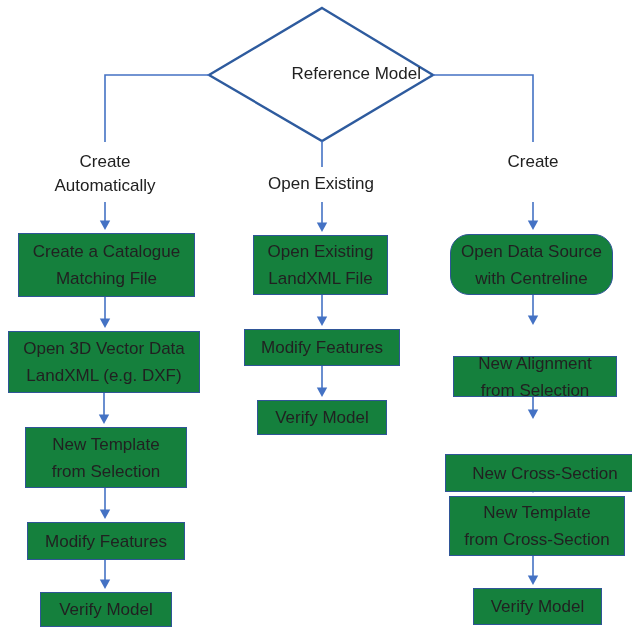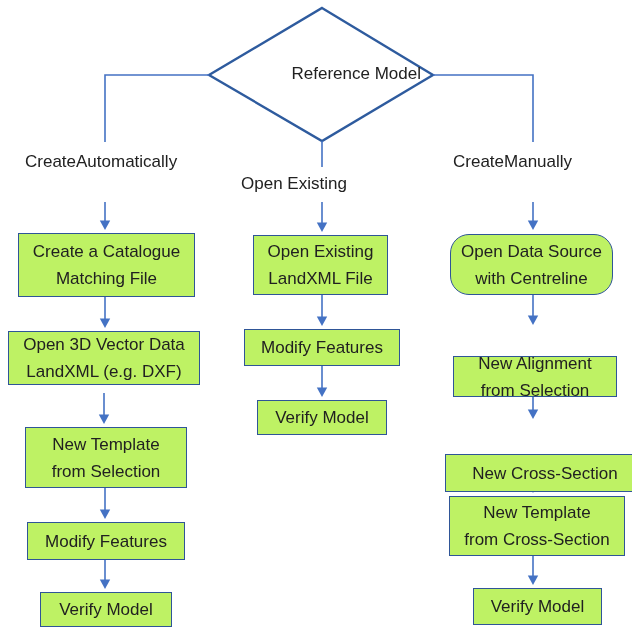--- a/index.html
+++ b/index.html
@@ -16,27 +16,27 @@
     font-family:"Liberation Sans", sans-serif;
     color:var(--text);
   }
   .layer{position:absolute;left:0;top:0;z-index:0;}
   .connector{stroke:var(--connector);stroke-width:1.6;fill:none;}
   .arrow line{stroke:var(--connector);stroke-width:1.6;}
   .arrow polygon{fill:var(--connector);stroke:none;}
   .diamond{fill:#FFFFFF;stroke:var(--diamond-border);stroke-width:2.4;stroke-linejoin:miter;}
   .node{
     position:absolute;z-index:2;box-sizing:border-box;
-    border:1.6px solid var(--node-border);background:#bef264;
+    border:1.6px solid var(--node-border);background:#15803d;
     display:flex;flex-direction:column;align-items:center;justify-content:center;
     font-size:17px;line-height:27px;text-align:center;white-space:nowrap;
   }
   .branch-label{
     position:absolute;z-index:2;
-    display:flex;flex-direction:row;align-items:center;justify-content:flex-start;
+    display:flex;flex-direction:column;align-items:center;justify-content:flex-start;
     font-size:17px;line-height:24px;text-align:center;white-space:nowrap;
   }
   .diamond-label{
     position:absolute;z-index:2;text-align:right;
     font-size:17px;line-height:28px;white-space:nowrap;
   }
 </style>
 </head>
 <body>
 
@@ -108,28 +108,27 @@
 
 <div class="branch-label" style="left:25px;top:150px;width:160px;">
   <span>Create</span>
   <span>Automatically</span>
 </div>
 <div class="branch-label" style="left:241px;top:172px;width:160px;">
   <span>Open Existing</span>
 </div>
 <div class="branch-label" style="left:453px;top:150px;width:160px;">
   <span>Create</span>
-  <span>Manually</span>
 </div>
 
 <div class="node" style="left:18px;top:233px;width:177px;height:64px;">
   <span>Create a Catalogue</span>
   <span>Matching File</span>
 </div>
-<div class="node" style="left:8px;top:331px;width:192px;height:54px;">
+<div class="node" style="left:8px;top:331px;width:192px;height:62px;">
   <span>Open 3D Vector Data</span>
   <span>LandXML (e.g. DXF)</span>
 </div>
 <div class="node" style="left:25px;top:427px;width:162px;height:61px;">
   <span>New Template</span>
   <span>from Selection</span>
 </div>
 <div class="node" style="left:27px;top:522px;width:158px;height:38px;">
   <span>Modify Features</span>
 </div>

